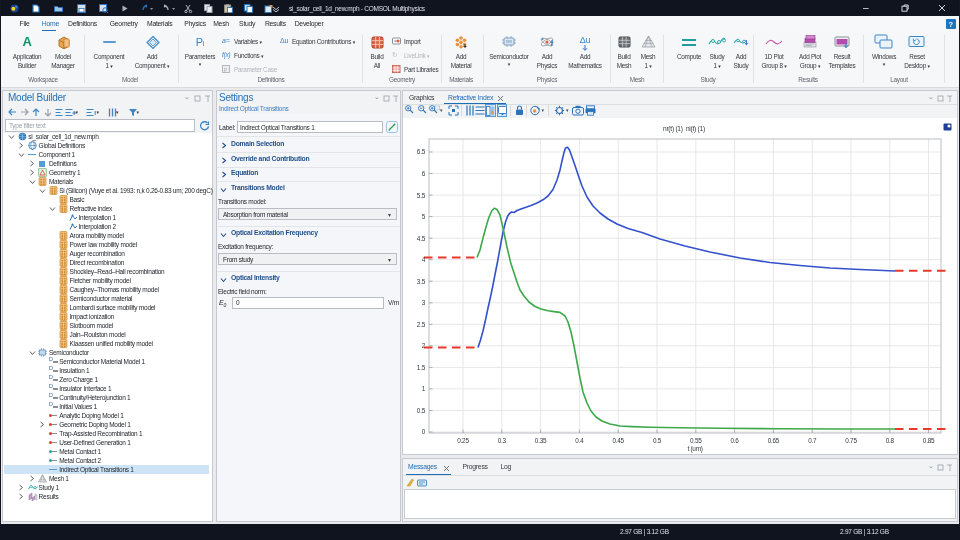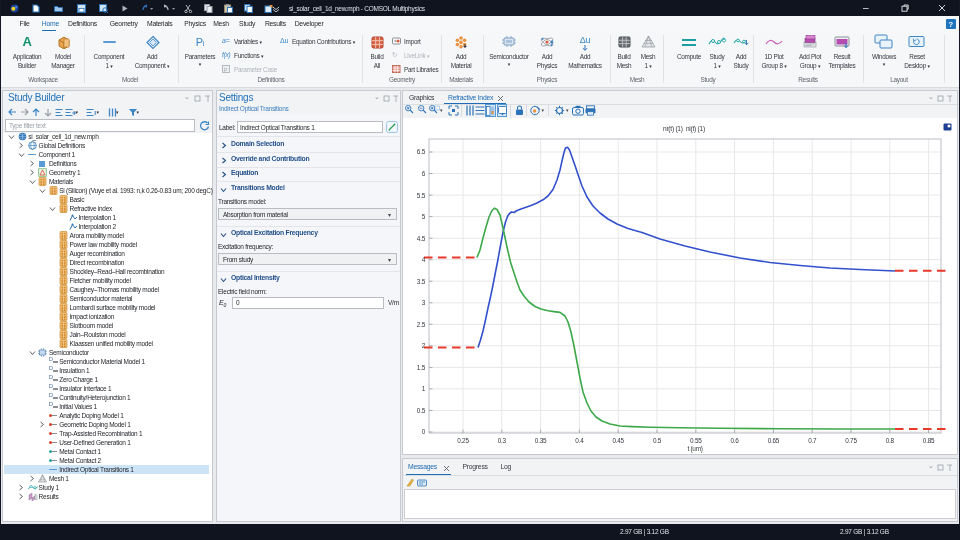--- a/index.html
+++ b/index.html
@@ -265,21 +265,21 @@
 <div class="txt" style="left:884px;top:61px;transform:translateX(-50%);font-size:5px;color:#33373d;">▾</div>
 <svg class="ic" style="left:908px;top:35px" width="17" height="13">
     <rect x="1" y="1.5" width="15" height="10" rx="1" fill="#eaf2fa" stroke="#3c86c6"></rect>
     <path d="M8.5 4a2.8 2.8 0 1 1 -2.6 1.6" fill="none" stroke="#3c86c6" stroke-width="1"></path>
     <path d="M5.2 3.6l0.6 2.2l2.1-0.8" fill="none" stroke="#3c86c6" stroke-width="0.9"></path>
   </svg>
 <div class="txt" style="left:917px;top:52.5px;transform:translateX(-50%);font-size:6.4px;color:#33373d;text-align:center;">Reset</div>
 <div class="txt" style="left:917px;top:61.5px;transform:translateX(-50%);font-size:6.4px;color:#33373d;text-align:center;">Desktop <span style="font-size:5px;">▾</span></div>
 <div class="abs" style="left:2px;top:90px;width:211px;height:432px;background:#fff;border:1px solid #c6cad0;"></div>
 <div class="abs" style="left:3px;top:91px;width:209px;height:42px;background:#f2f3f5;"></div>
-<div class="txt" style="left:8px;top:92px;font-size:10px;color:#2272b9;">Study Builder</div>
+<div class="txt" style="left:8px;top:92px;font-size:10px;color:#2272b9;">Model Builder</div>
 <div class="txt" style="left:184px;top:93px;font-size:7px;color:#8a8f96;">⌄</div>
 <svg class="ic" style="left:194px;top:95px" width="7" height="7">
     <rect x="1" y="1" width="5" height="5" fill="none" stroke="#9aa0a8" stroke-width="0.8"></rect>
   </svg>
 <svg class="ic" style="left:204px;top:95px" width="7" height="7">
     <path d="M1 1h5M4 1v6" stroke="#9aa0a8" stroke-width="0.8" fill="none"></path>
   </svg>
 <svg class="ic" style="left:7.5px;top:108px" width="9" height="9">
     <path d="M8 4H1M4 1L1 4l3 3" fill="none" stroke="#3c86c6" stroke-width="1.2"></path>
   </svg>

